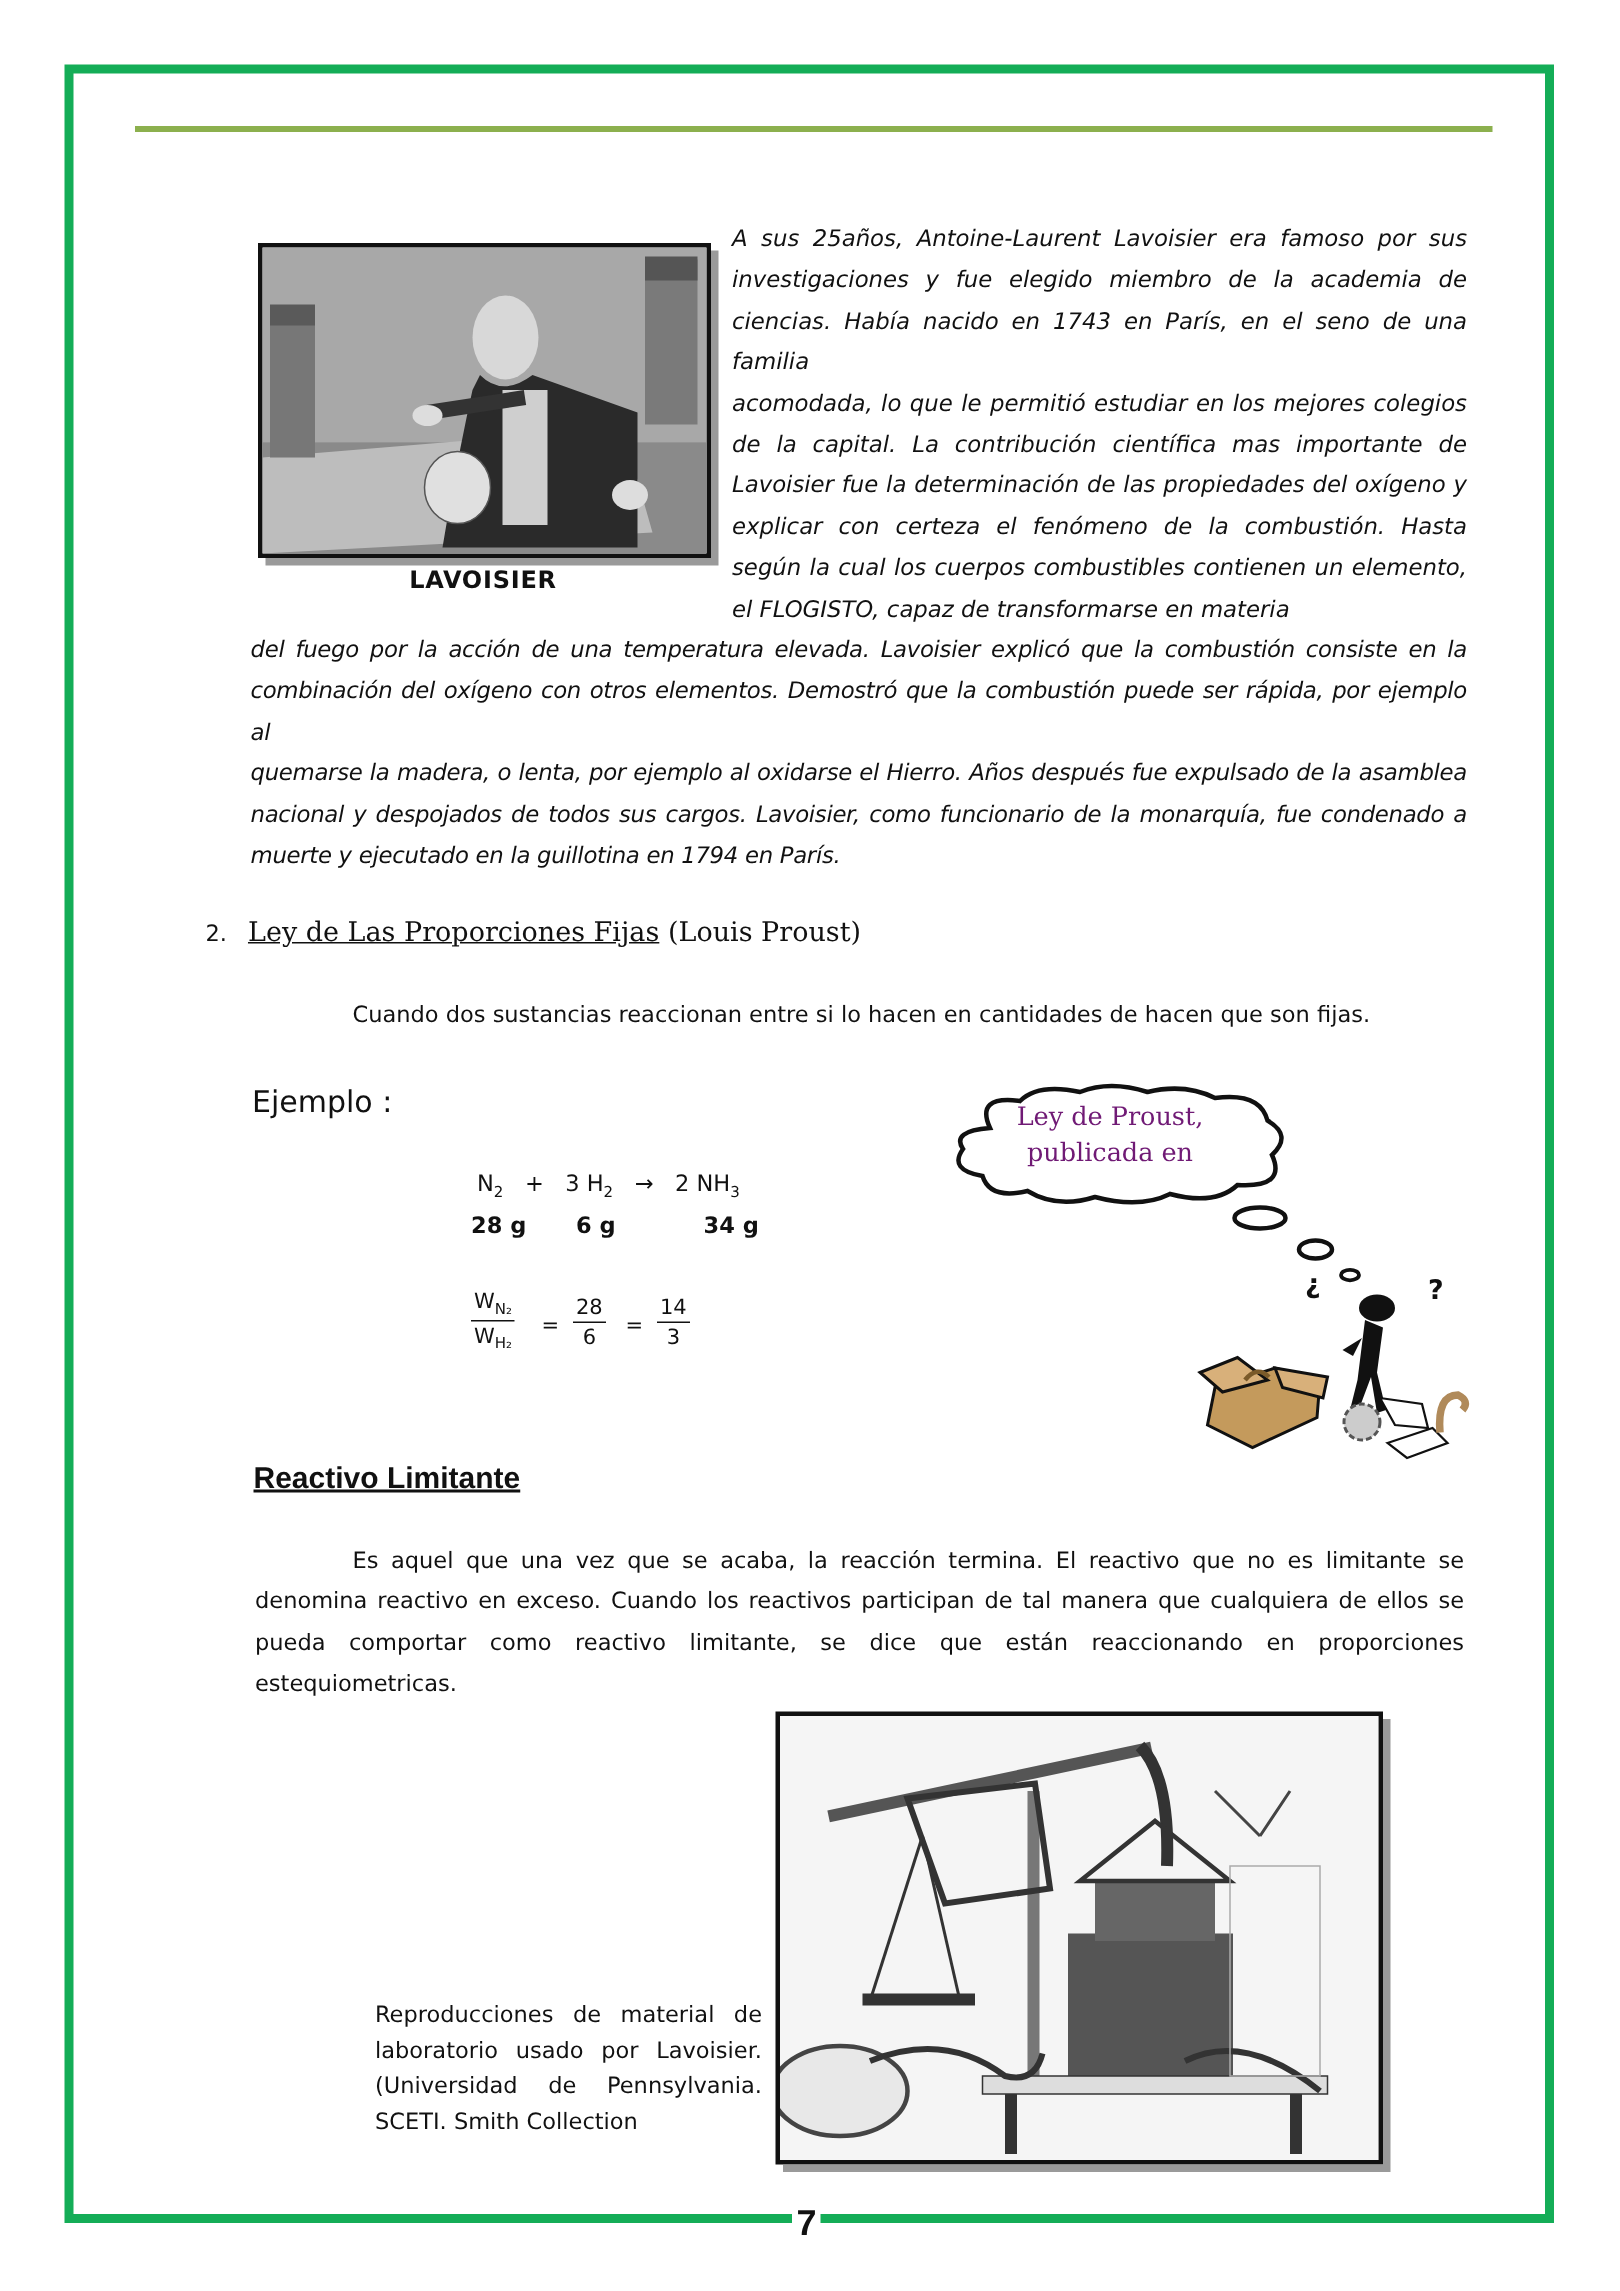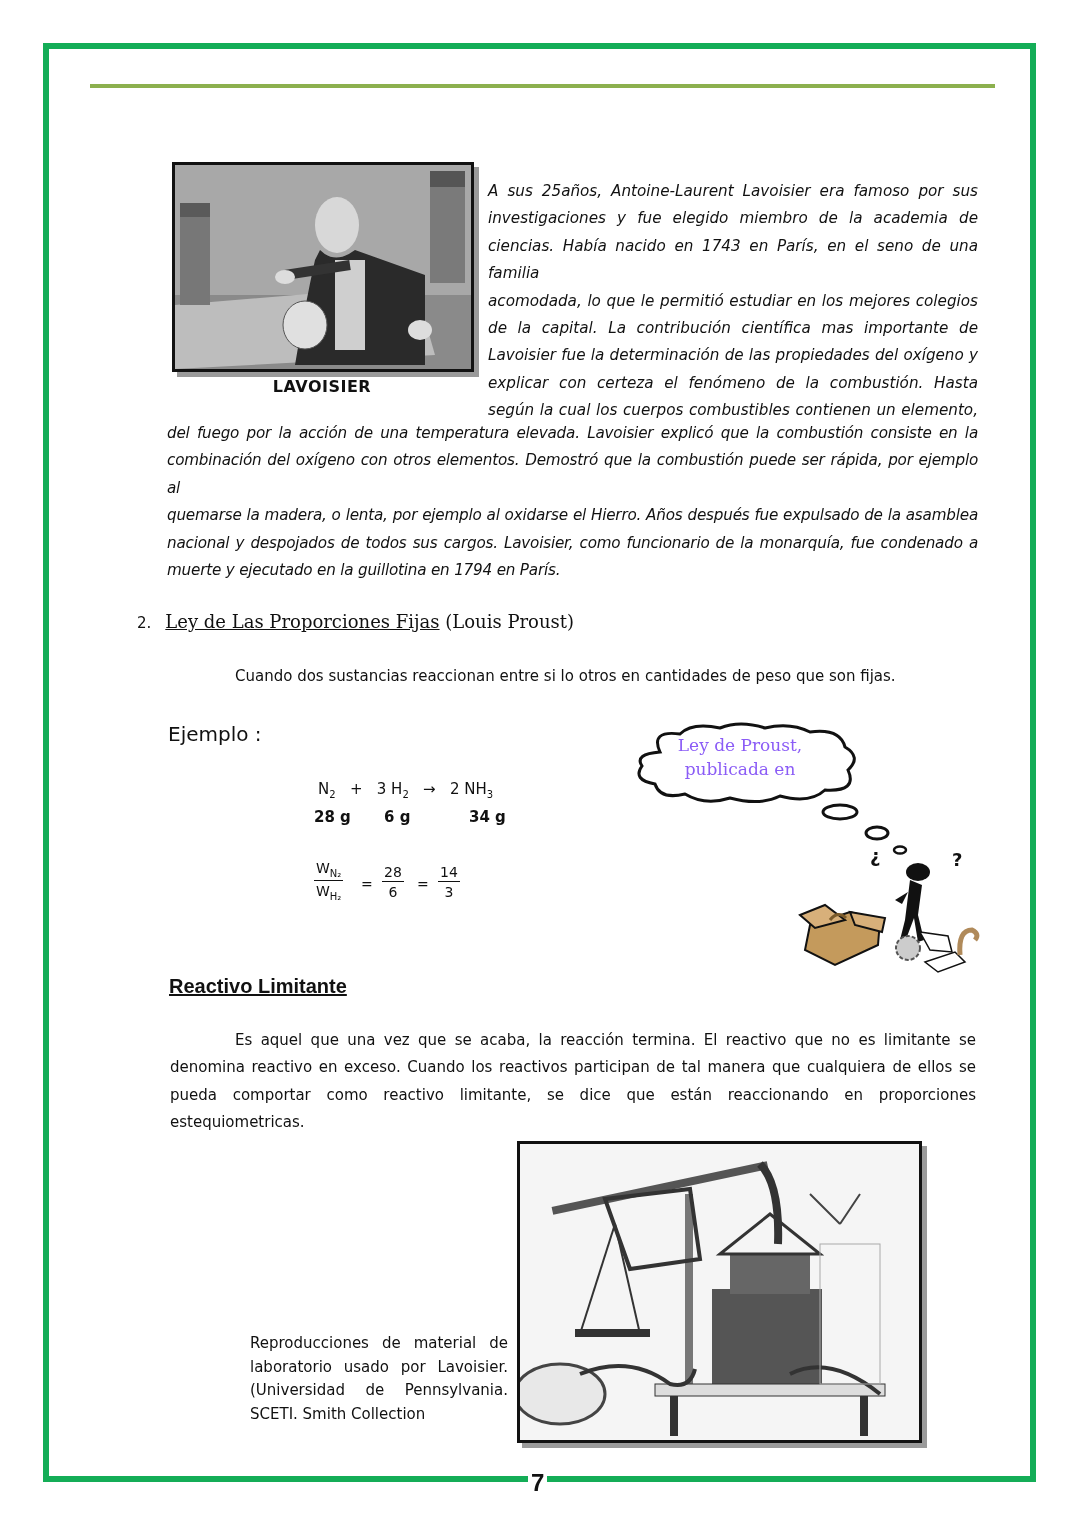--- a/index.html
+++ b/index.html
@@ -5,21 +5,21 @@
   html, body { margin:0; padding:0; background:#ffffff; }
   body { width:1080px; height:1527px; position:relative; overflow:hidden;
          font-family:"DejaVu Sans", sans-serif; color:#111; }
   .frame { position:absolute; left:43px; top:43px; width:981px; height:1427px;
            border:6px solid #14ad57; }
   .top-rule { position:absolute; left:90px; top:84px; width:905px; height:4px; background:#8cb04e; }
   .page-num { position:absolute; left:528px; top:1470px; font-size:24px; font-weight:bold;
               background:#fff; padding:0 3px; line-height:26px; font-family:"Liberation Sans", sans-serif; }
 
   .italic-text { font-style:italic; font-size:15.2px; line-height:27.4px; text-align:justify; }
-  .intro-right { position:absolute; left:488px; top:146px; width:490px;margin-top:32px; }
+  .intro-right { position:absolute; left:488px; top:146px; width:490px; }
   .intro-full { position:absolute; left:167px; top:420px; width:811px; letter-spacing:-0.2px; }
   .intro-full p, .intro-right p { margin:0; }
   .lastline { text-align-last:justify; }
 
   .photo { position:absolute; border:3px solid #111; box-shadow:5px 5px 0 #9a9a9a; overflow:hidden; }
   .photo svg { display:block; width:100%; height:100%; }
   .photo-lavoisier { left:172px; top:162px; width:296px; height:204px; }
   .photo-caption { position:absolute; left:172px; top:377px; width:300px; text-align:center;
                    font-weight:bold; font-size:16px; letter-spacing:0.5px; }
 
@@ -34,21 +34,21 @@
   .mass-line span { position:absolute; white-space:nowrap; }
   .ratio { position:absolute; left:314px; top:860px; font-size:14px; }
   .frac { position:absolute; text-align:center; }
   .frac .n { display:block; border-bottom:1.5px solid #111; padding:0 2px 1px; }
   .frac .d { display:block; padding-top:2px; }
   .eqsign { position:absolute; font-size:14px; }
   sub { font-size:10px; }
 
   .cloud { position:absolute; left:630px; top:722px; width:232px; height:82px; }
   .cloud-text { position:absolute; left:640px; top:733px; width:200px; height:52px; overflow:hidden; text-align:center;
-                font-family:"DejaVu Serif", serif; font-size:17px; line-height:24px; color:#8b5cf6; }
+                font-family:"DejaVu Serif", serif; font-size:17px; line-height:24px; color:#701a75; }
   .cartoon { position:absolute; left:790px; top:800px; width:195px; height:185px; }
 
   .subheading { position:absolute; left:169px; top:975px; font-family:Liberation Sans, sans-serif;
                 font-weight:bold; font-size:20px; text-decoration:underline; text-decoration-thickness:2px; }
   .limit-text { position:absolute; left:170px; top:1027px; width:806px; font-size:15px; line-height:27.4px; text-align:justify; }
   .limit-text p { margin:0; text-indent:65px; }
 
   .photo-lab { left:517px; top:1141px; width:399px; height:296px; }
   .lab-caption { position:absolute; left:250px; top:1332px; width:258px; font-size:15px; line-height:23.5px; text-align:justify; }
 </style>
@@ -81,34 +81,35 @@
 
 <div class="intro-right italic-text">
   <p class="lastline">A sus 25años, Antoine-Laurent Lavoisier era famoso por sus</p>
   <p class="lastline">investigaciones y fue elegido miembro de la academia de</p>
   <p class="lastline">ciencias. Había nacido en 1743 en París, en el seno de una familia</p>
   <p class="lastline">acomodada, lo que le permitió estudiar en los mejores colegios</p>
   <p class="lastline">de la capital. La contribución científica mas importante de</p>
   <p class="lastline">Lavoisier fue la determinación de las propiedades del oxígeno y</p>
   <p class="lastline">explicar con certeza el fenómeno de la combustión. Hasta</p>
   <p class="lastline">según la cual los cuerpos  combustibles contienen un elemento,</p>
+  <p>el FLOGISTO, capaz de transformarse en materia</p>
 </div>
 
 <div class="intro-full italic-text">
   <p class="lastline">del fuego por la acción de una temperatura elevada. Lavoisier explicó que la combustión consiste en la</p>
   <p class="lastline">combinación del oxígeno con otros elementos. Demostró que la combustión puede ser rápida, por ejemplo al</p>
   <p class="lastline">quemarse la madera, o lenta, por ejemplo al oxidarse el Hierro. Años después fue expulsado de la asamblea</p>
   <p class="lastline">nacional y despojados de todos sus cargos. Lavoisier, como funcionario de la monarquía, fue condenado a</p>
   <p>muerte y ejecutado en la guillotina en 1794 en París.</p>
 </div>
 
 <div class="section-heading">
   <span class="num">2.</span><span class="u">Ley de Las Proporciones Fijas</span> <span>(Louis Proust)</span>
 </div>
-<div class="law-statement">Cuando dos sustancias reaccionan entre si lo otros en cantidades de peso que son fijas.</div>
+<div class="law-statement">Cuando dos sustancias reaccionan entre si lo hacen en cantidades de hacen que son fijas.</div>
 <div class="example-label">Ejemplo :</div>
 
 <div class="eq-line"><span>N</span><sub>2</sub>   <span>+</span>   <span>3 H</span><sub>2</sub>   <span>→</span>   <span>2 NH</span><sub>3</sub></div>
 <div class="mass-line">
   <span style="left:0">28 g</span>
   <span style="left:70px">6 g</span>
   <span style="left:155px">34 g</span>
 </div>
 
 <div class="ratio">

